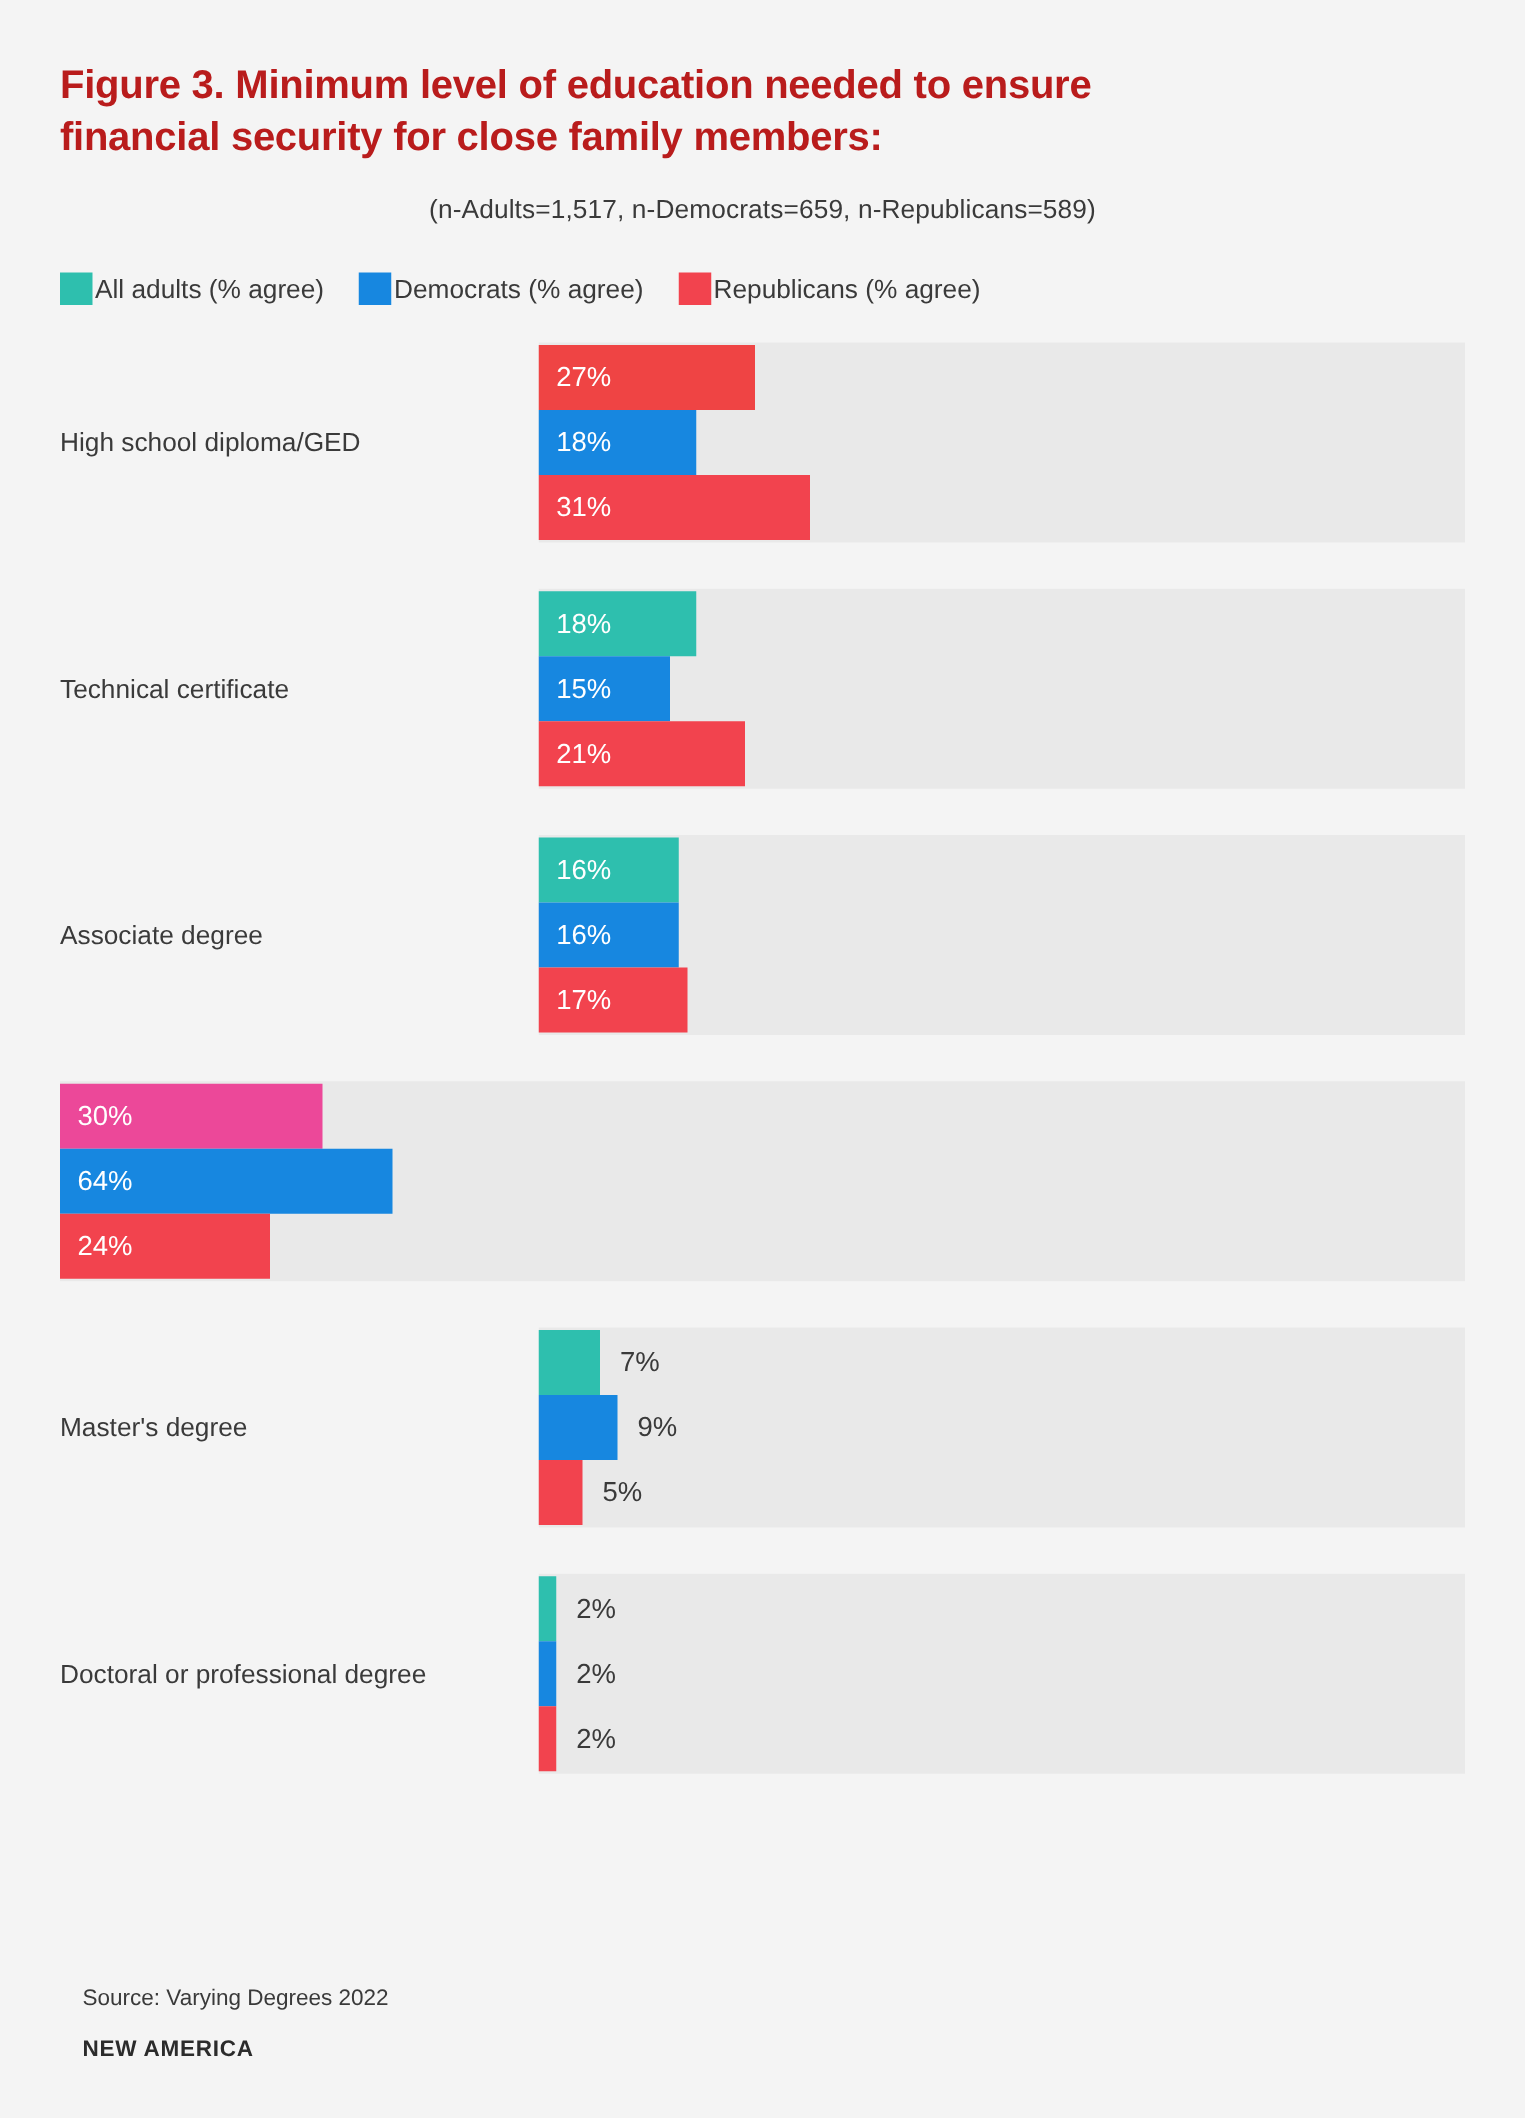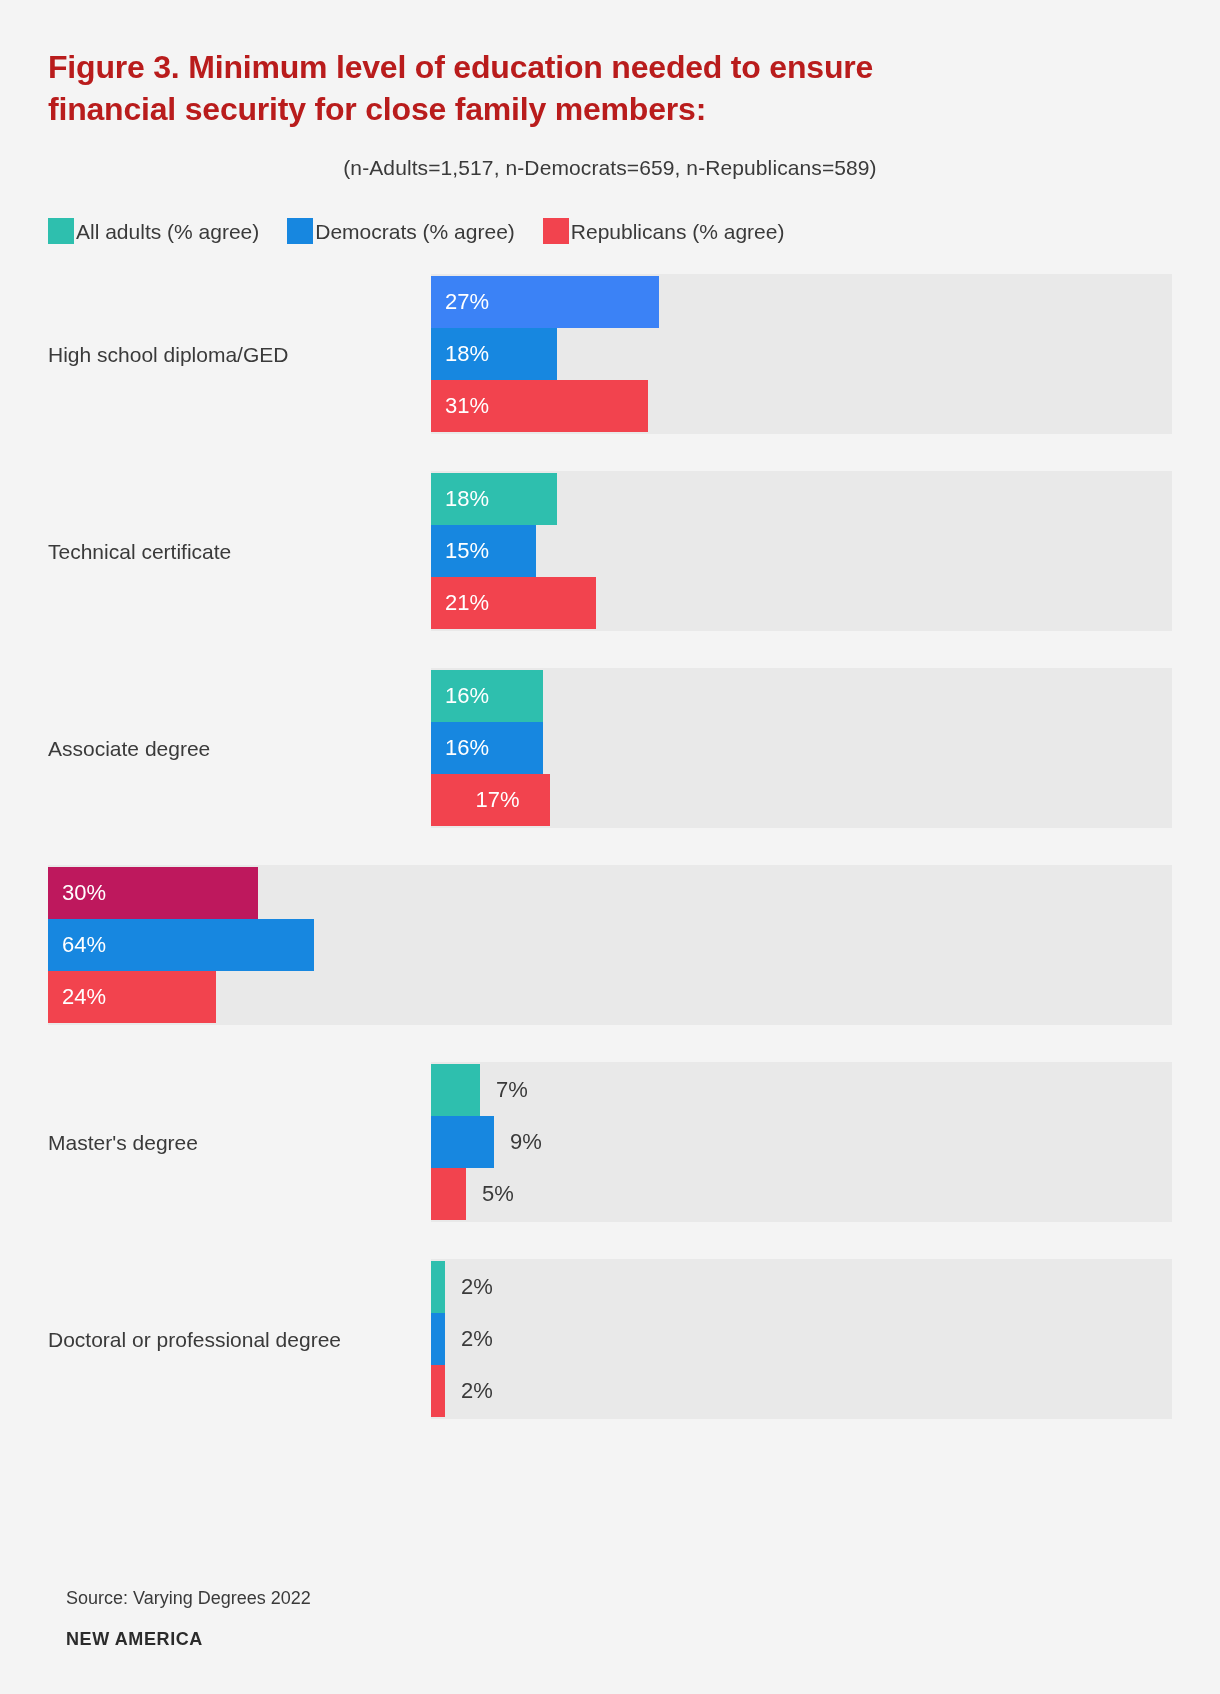--- a/index.html
+++ b/index.html
@@ -165,21 +165,21 @@
       <span class="legend-swatch" style="background:#f2434e"></span>
       <span class="legend-label">Republicans (% agree)</span>
     </div>
   </div>
 
   <div class="chart" id="chart">
       <div class="group">
         <div class="cat-label">High school diploma/GED</div>
         <div class="track" style="background: rgb(233, 233, 233);">
           <div class="bar-row r0">
-            <div class="bar" style="background: #3b82f6; width: 228px;">
+            <div class="bar" style="background: #ef4444; width: 173px;">
               <span class="bar-value-in">27%</span>
             </div>
           </div>
           <div class="bar-row r1">
             <div class="bar" style="background: rgb(23, 135, 224); width: 126px;">
               <span class="bar-value-in">18%</span>
             </div>
           </div>
           <div class="bar-row r2">
             <div class="bar" style="background: rgb(242, 67, 78); width: 217px;">
@@ -215,30 +215,30 @@
             <div class="bar" style="background: rgb(46, 191, 174); width: 112px;">
               <span class="bar-value-in">16%</span>
             </div>
           </div>
           <div class="bar-row r1">
             <div class="bar" style="background: rgb(23, 135, 224); width: 112px;">
               <span class="bar-value-in">16%</span>
             </div>
           </div>
           <div class="bar-row r2">
-            <div class="bar" style="background: rgb(242, 67, 78); width: 119px; justify-content: center;">
+            <div class="bar" style="background: rgb(242, 67, 78); width: 119px;">
               <span class="bar-value-in">17%</span>
             </div>
           </div>
         </div>
       </div>
       <div class="group">
         <div class="track" style="background: rgb(233, 233, 233);">
           <div class="bar-row r0">
-            <div class="bar" style="background: #be185d; width: 210px;">
+            <div class="bar" style="background: #ec4899; width: 210px;">
               <span class="bar-value-in">30%</span>
             </div>
           </div>
           <div class="bar-row r1">
             <div class="bar" style="background: rgb(23, 135, 224); width: 266px;">
               <span class="bar-value-in">64%</span>
             </div>
           </div>
           <div class="bar-row r2">
             <div class="bar" style="background: rgb(242, 67, 78); width: 168px;">

